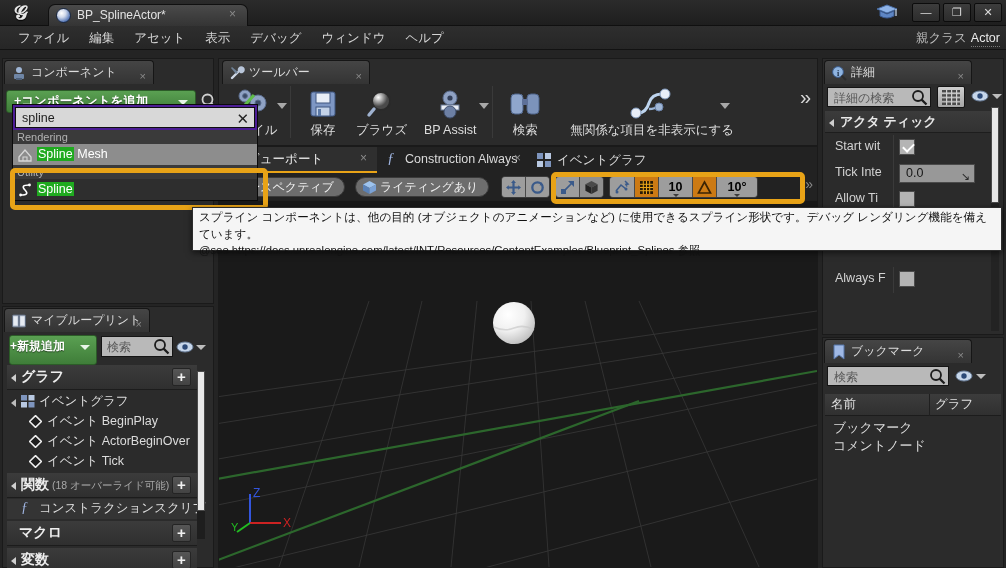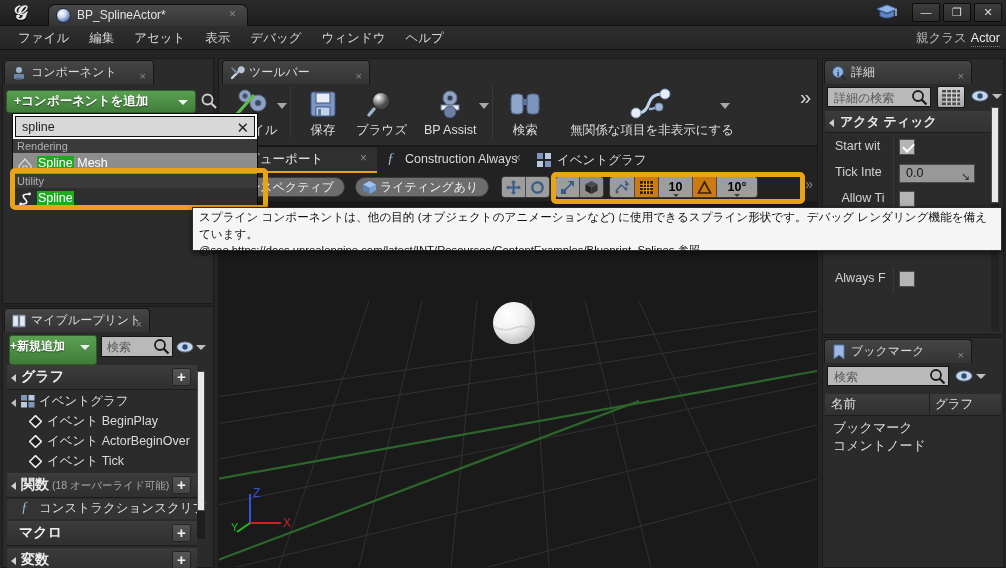--- a/index.html
+++ b/index.html
@@ -95,22 +95,22 @@
     padding-left:7px; white-space:nowrap; text-shadow:0 1px 1px rgba(0,0,0,.5);
   }
   .add-comp-btn .caret { position:absolute; right:7px; top:9px;
     width:0;height:0;border-left:5px solid transparent;border-right:5px solid transparent;border-top:5px solid #e8f5e8; }
   .comp-search-ico {
     position:absolute; left:200px; top:92px; width:18px; height:18px;
   }
 
   
   .search-popup {
-    position:absolute; left:12px; top:113px; width:246px; z-index:40;
-    background:#ffffff; border:1px solid #0b0b0b;
+    position:absolute; left:12px; top:104px; width:246px; z-index:40;
+    background:#4c1d95; border:1px solid #0b0b0b;
   }
   .sp-input {
     position:relative; height:21px; margin:2px; background:#d8d8d8;
     border:1px solid #0f0f0f;
   }
   .sp-input .txt { position:absolute; left:6px; top:2px; color:#1d1d1d; font-size:12.5px; line-height:17px; }
   .sp-input .clr { position:absolute; right:5px; top:1px; color:#232323; font-size:15px; line-height:19px; font-weight:500; }
   .sp-cat {
     height:14px; background:#3a3a3a; color:#b2b2b2; font-size:11px;
     line-height:14px; padding-left:4px;
@@ -714,21 +714,21 @@
       <span class="d-check on"></span>
     </div>
     <div class="d-row" style="top:102px;">
       <span class="lbl">Tick Inte</span>
       <span class="d-divider"></span>
       <span class="d-numfield">
         <span>0.0</span>
         <span class="arrow">↘</span>
       </span>
     </div>
-    <div class="d-row" style="top:128px;text-align:center;">
+    <div class="d-row" style="top:128px;">
       <span class="lbl">Allow Ti</span>
       <span class="d-divider"></span>
       <span class="d-check"></span>
     </div>
     <div class="d-row" style="top:208px;">
       <span class="lbl">Always F</span>
       <span class="d-divider"></span>
       <span class="d-check"></span>
     </div>
     <div class="d-scroll-track"></div>

